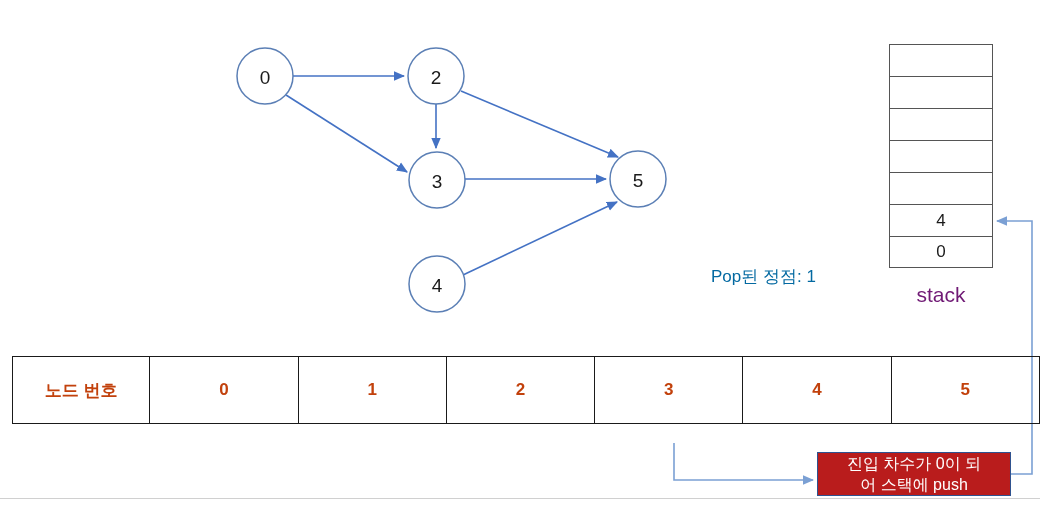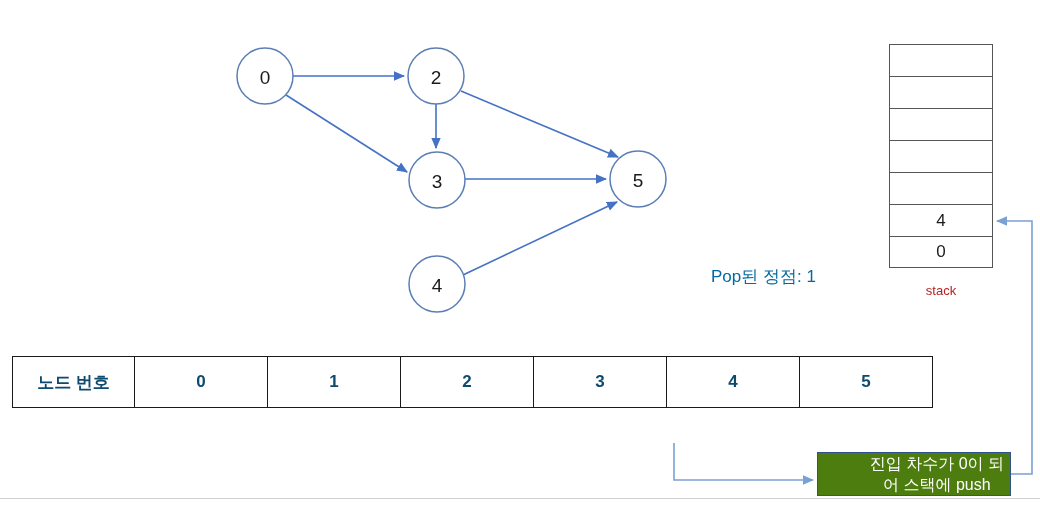--- a/index.html
+++ b/index.html
@@ -65,41 +65,41 @@
   }
   .stack-cell.last {
     border-bottom: 1px solid #555555;
   }
   #stack-caption {
     position: absolute;
     left: 889px;
     top: 283px;
     width: 104px;
     text-align: center;
-    font-size: 13px;
-    color: #b91c1c;
+    font-size: 21px;
+    color: #701a75;
   }
 
   
   #degree-table {
     position: absolute;
     left: 12px;
     top: 356px;
     border-collapse: collapse;
     table-layout: fixed;
   }
   #degree-table td, #degree-table th {
     border: 1.5px solid #1a1a1a;
     height: 42px;
     text-align: center;
     vertical-align: middle;
     font-size: 17px;
-    color: #0c4a6e;
+    color: #c2410c;
     font-weight: normal;
-    padding: 4px;
+    padding: 12px;
   }
   #degree-table .rowhead {
     width: 113px;
   }
   #degree-table .datacell {
     width: 124px;
   }
   #degree-table tr.header-row td {
     font-weight: bold;
   }
@@ -108,29 +108,29 @@
   }
 
   
   #callout-box {
     position: absolute;
     left: 817px;
     top: 452px;
     width: 194px;
     height: 44px;
     box-sizing: border-box;
-    background: #4d7c0f;
+    background: #b91c1c;
     border: 1.5px solid #2f528f;
     color: #ffffff;
     font-size: 16px;
     line-height: 21px;
     text-align: center;
     display: flex;
     align-items: center;
-    justify-content: flex-end;
+    justify-content: center;
     padding: 0 6px;
   }
   #callout-box span {
     display: block;
   }
 
   
   #bottom-rule {
     position: absolute;
     left: 0;

